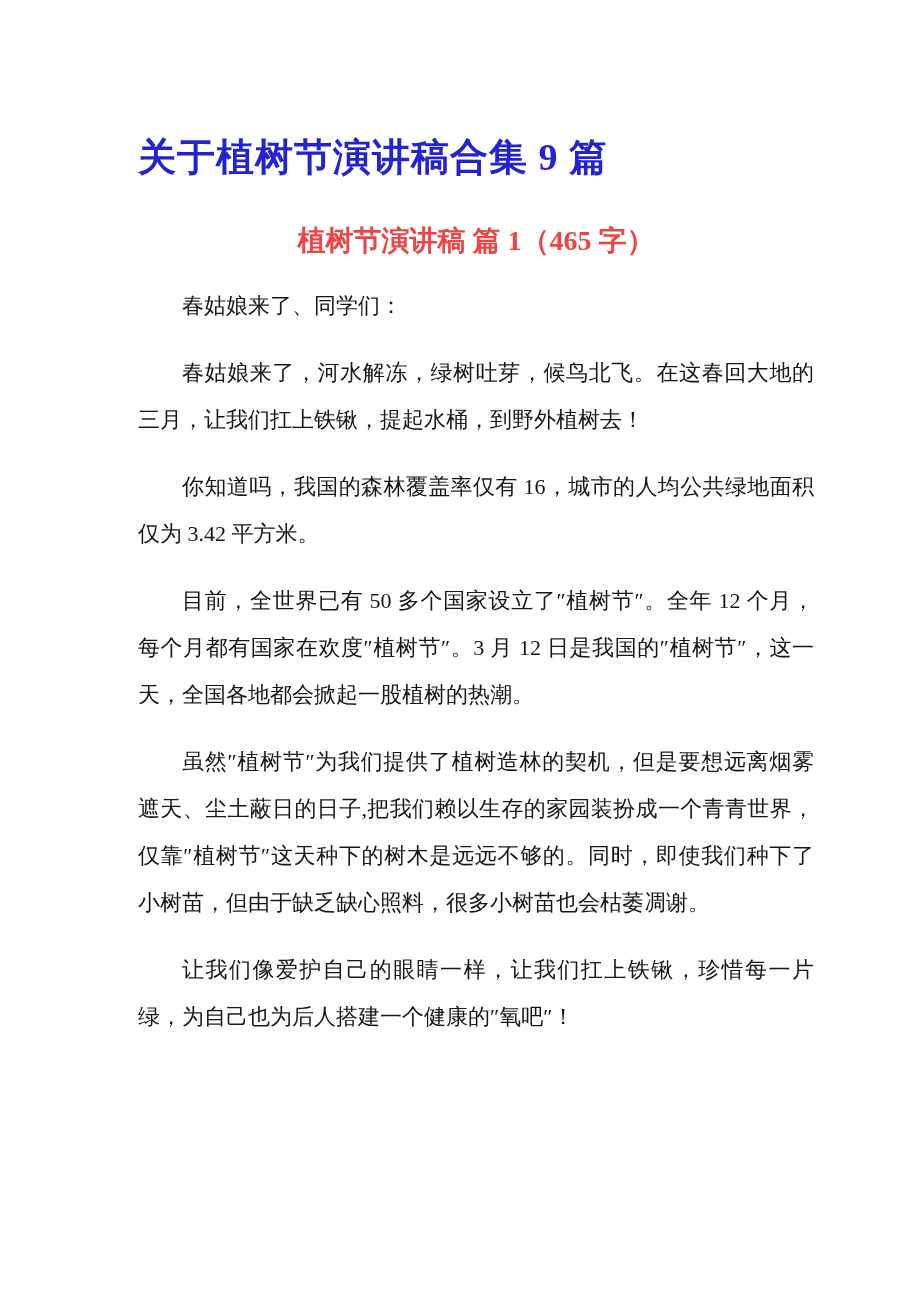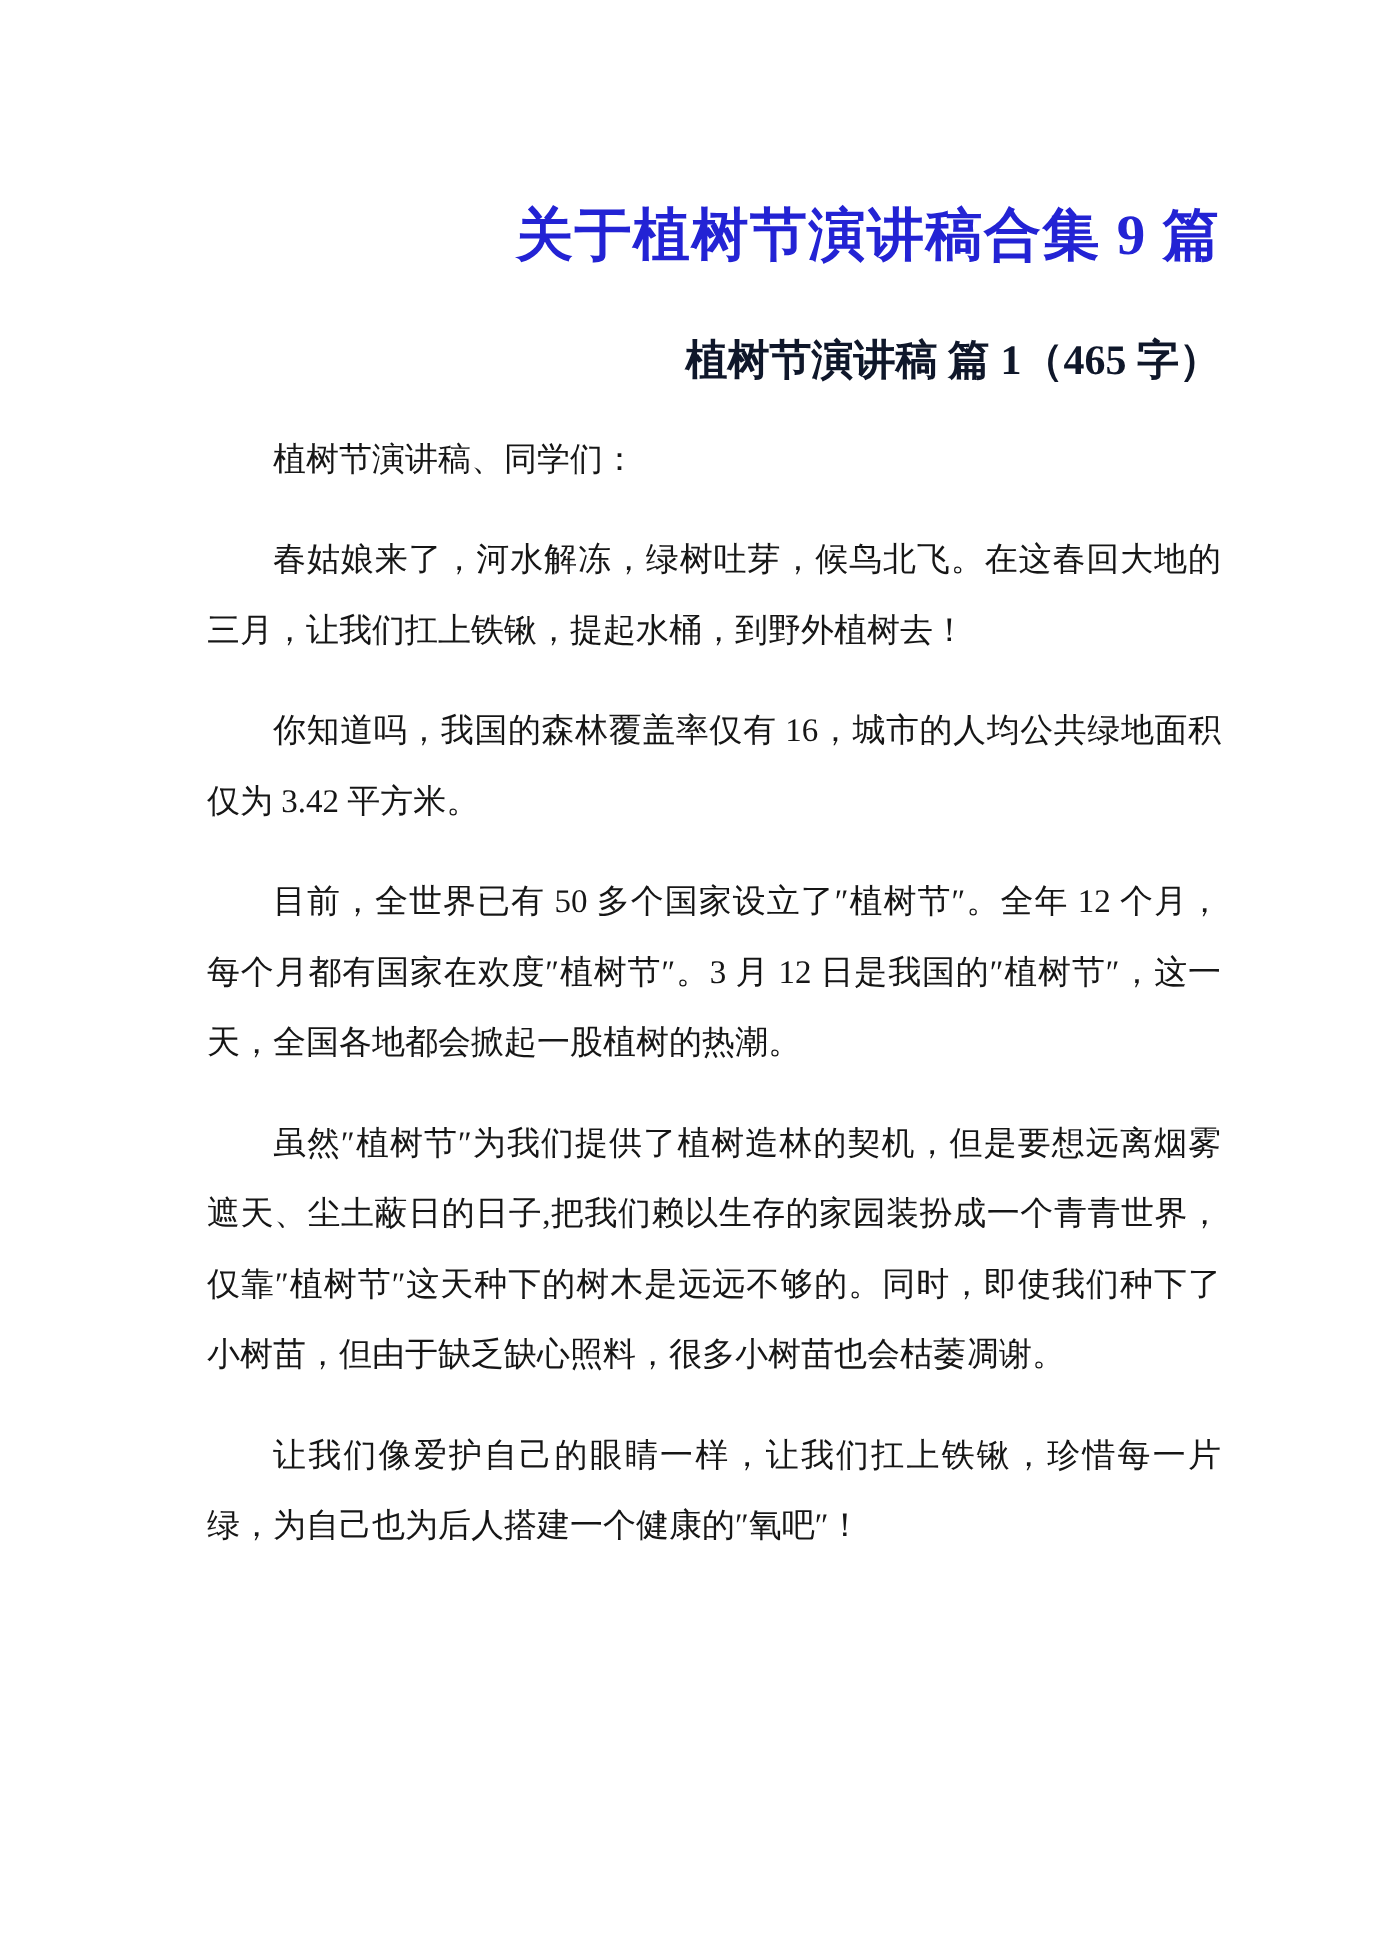--- a/index.html
+++ b/index.html
@@ -15,34 +15,34 @@
   }
   .page {
     box-sizing: border-box;
     width: 920px;
     height: 1302px;
     background: #ffffff;
     padding: 0 106px 0 138px;
   }
   .doc-title {
     margin: 134px 0 0 0;
-    text-align: right;
+    text-align: left;
     font-size: 38px;
     line-height: 46px;
     font-weight: bold;
     letter-spacing: 1px;
     color: #2323d4;
   }
   .section-heading {
     margin: 44px 0 0 0;
-    text-align: right;
+    text-align: center;
     font-size: 28px;
     line-height: 34px;
     font-weight: bold;
-    color: #0f172a;
+    color: #ef4444;
   }
   .doc-body {
     margin-top: 24px;
   }
   .para {
     margin: 20px 0 0 0;
     font-size: 22px;
     line-height: 47px;
     color: #161616;
     text-align: justify;
@@ -52,20 +52,20 @@
 </style>
 </head>
 <body>
 
 <div class="page">
   <h1 class="doc-title">关于植树节演讲稿合集 9 篇</h1>
 
   <h2 class="section-heading">植树节演讲稿 篇 1（465 字）</h2>
 
   <div class="doc-body">
-    <p class="para">植树节演讲稿、同学们：</p>
+    <p class="para">春姑娘来了、同学们：</p>
     <p class="para">春姑娘来了，河水解冻，绿树吐芽，候鸟北飞。在这春回大地的三月，让我们扛上铁锹，提起水桶，到野外植树去！</p>
     <p class="para">你知道吗，我国的森林覆盖率仅有 16，城市的人均公共绿地面积仅为 3.42 平方米。</p>
     <p class="para">目前，全世界已有 50 多个国家设立了″植树节″。全年 12 个月，每个月都有国家在欢度″植树节″。3 月 12 日是我国的″植树节″，这一天，全国各地都会掀起一股植树的热潮。</p>
     <p class="para">虽然″植树节″为我们提供了植树造林的契机，但是要想远离烟雾遮天、尘土蔽日的日子,把我们赖以生存的家园装扮成一个青青世界，仅靠″植树节″这天种下的树木是远远不够的。同时，即使我们种下了小树苗，但由于缺乏缺心照料，很多小树苗也会枯萎凋谢。</p>
     <p class="para">让我们像爱护自己的眼睛一样，让我们扛上铁锹，珍惜每一片绿，为自己也为后人搭建一个健康的″氧吧″！</p>
   </div>
 </div>
 
 </body></html>

